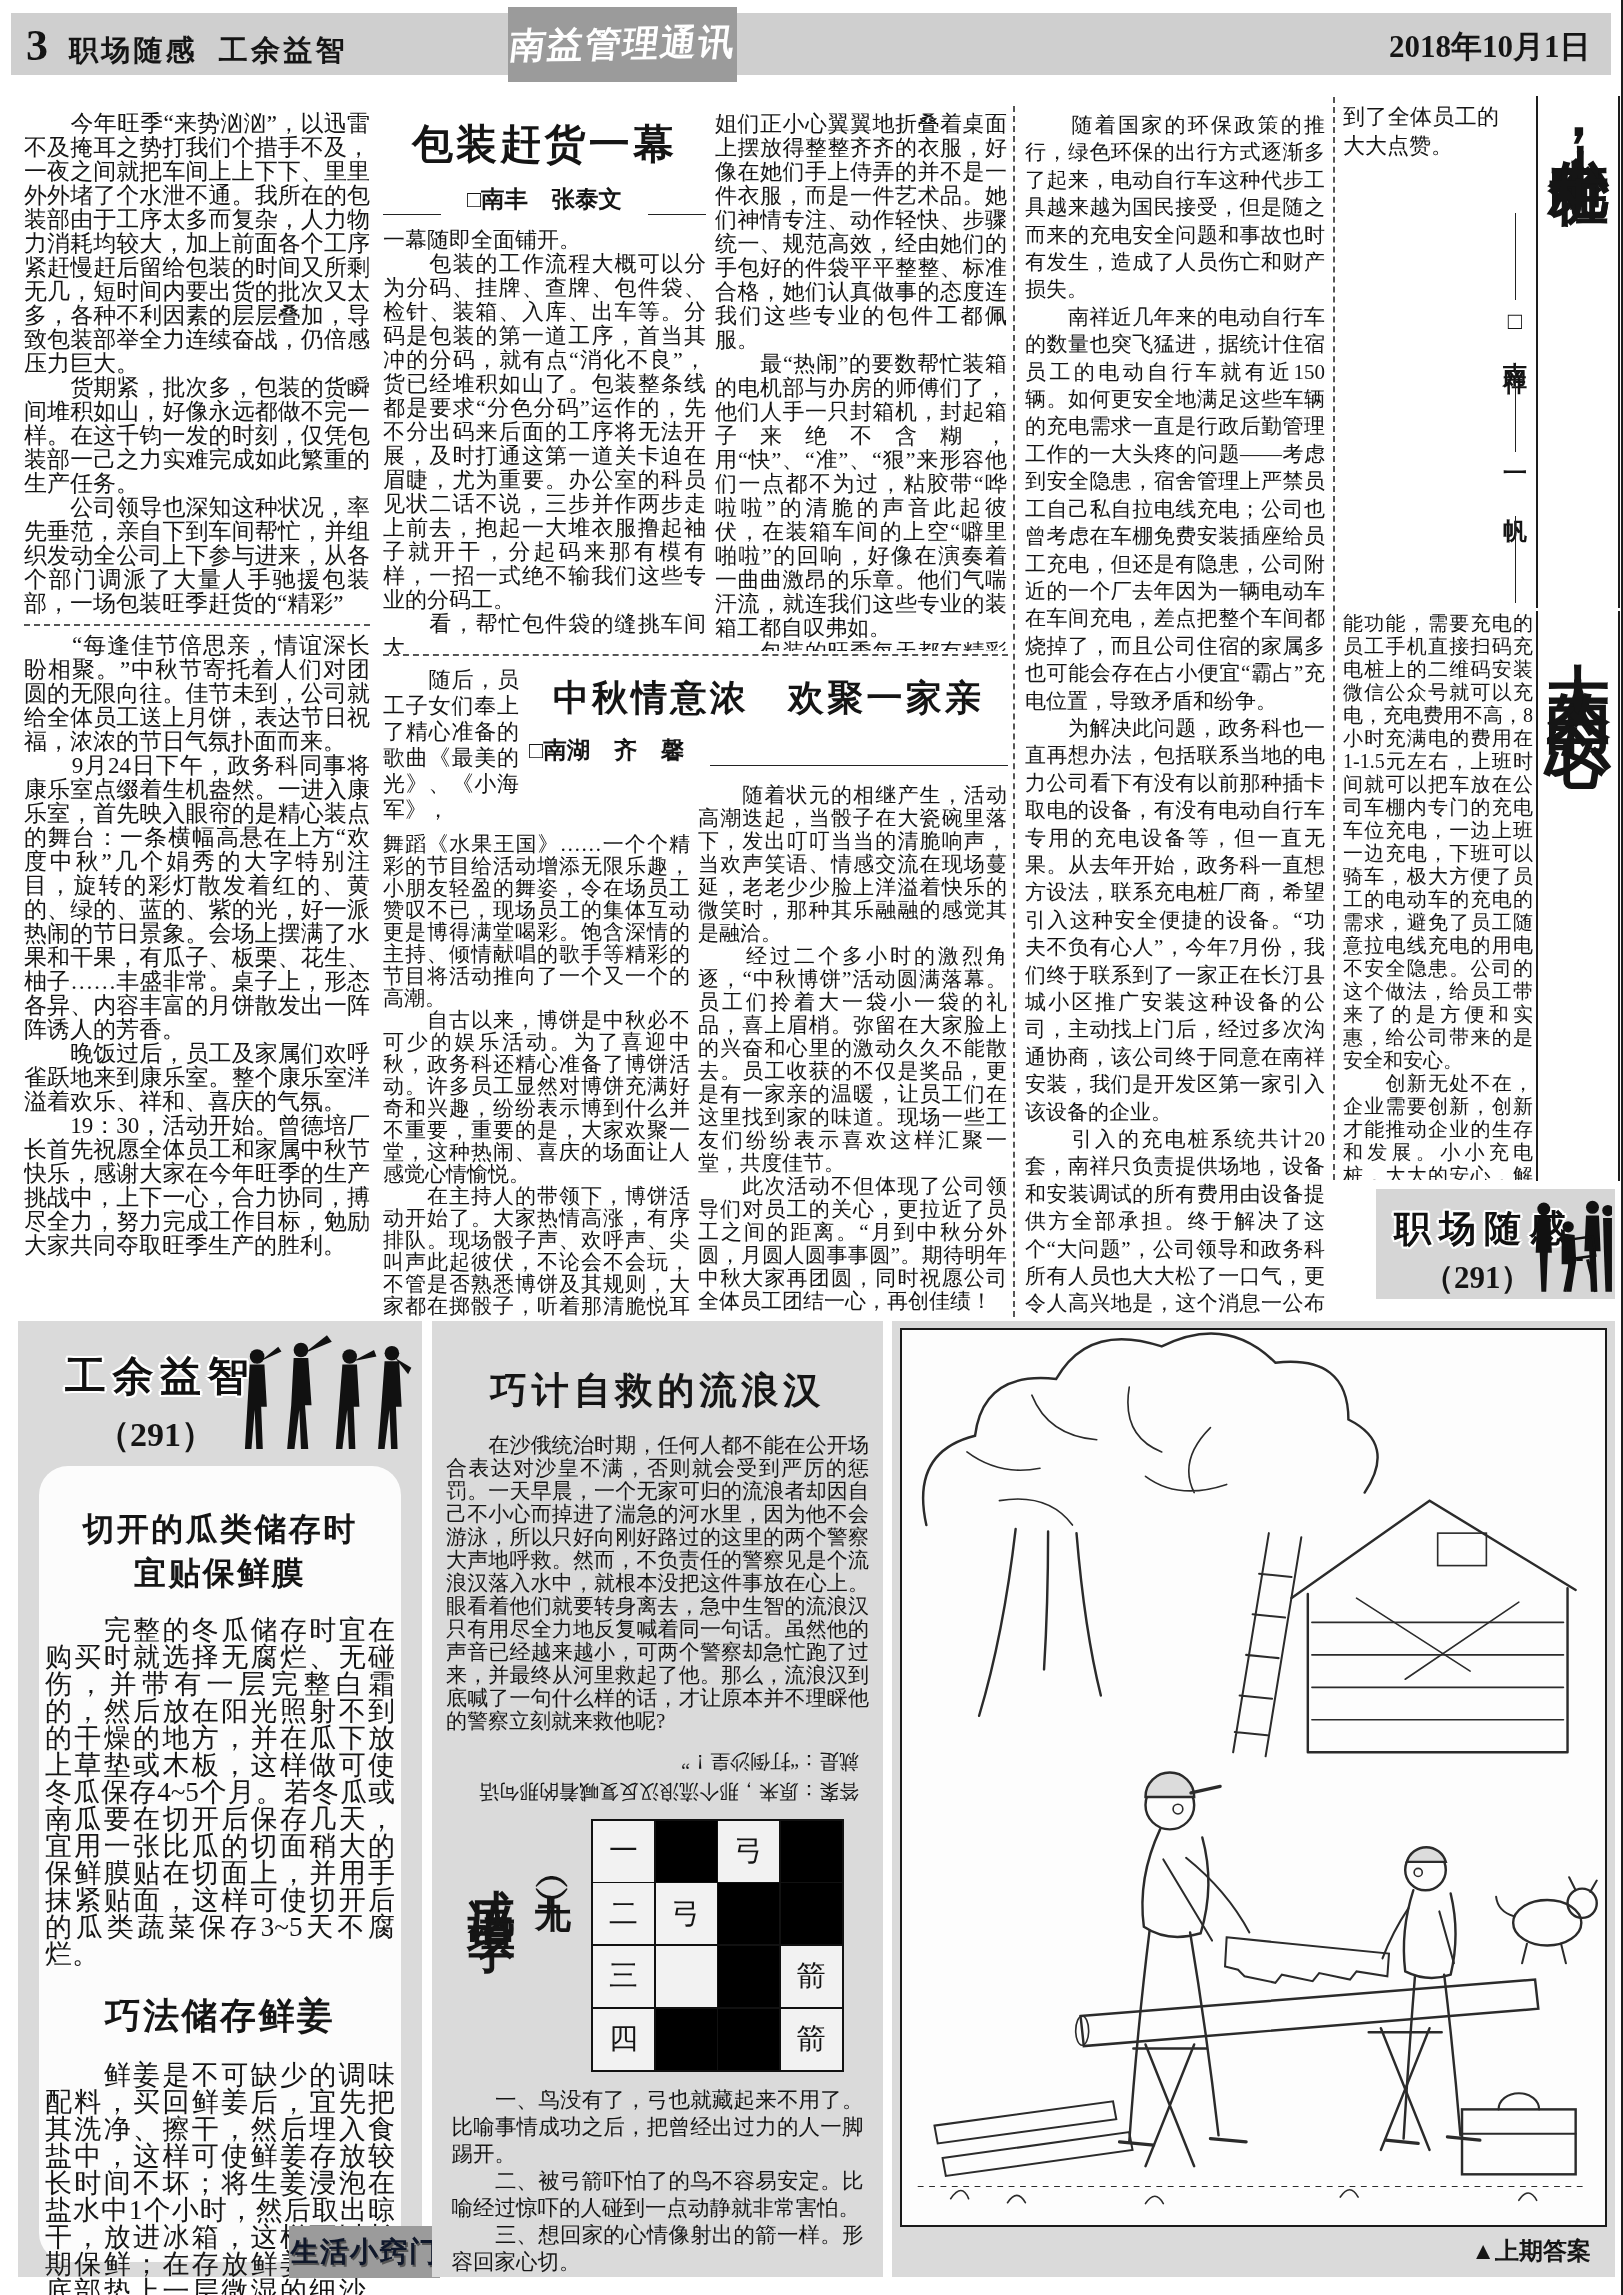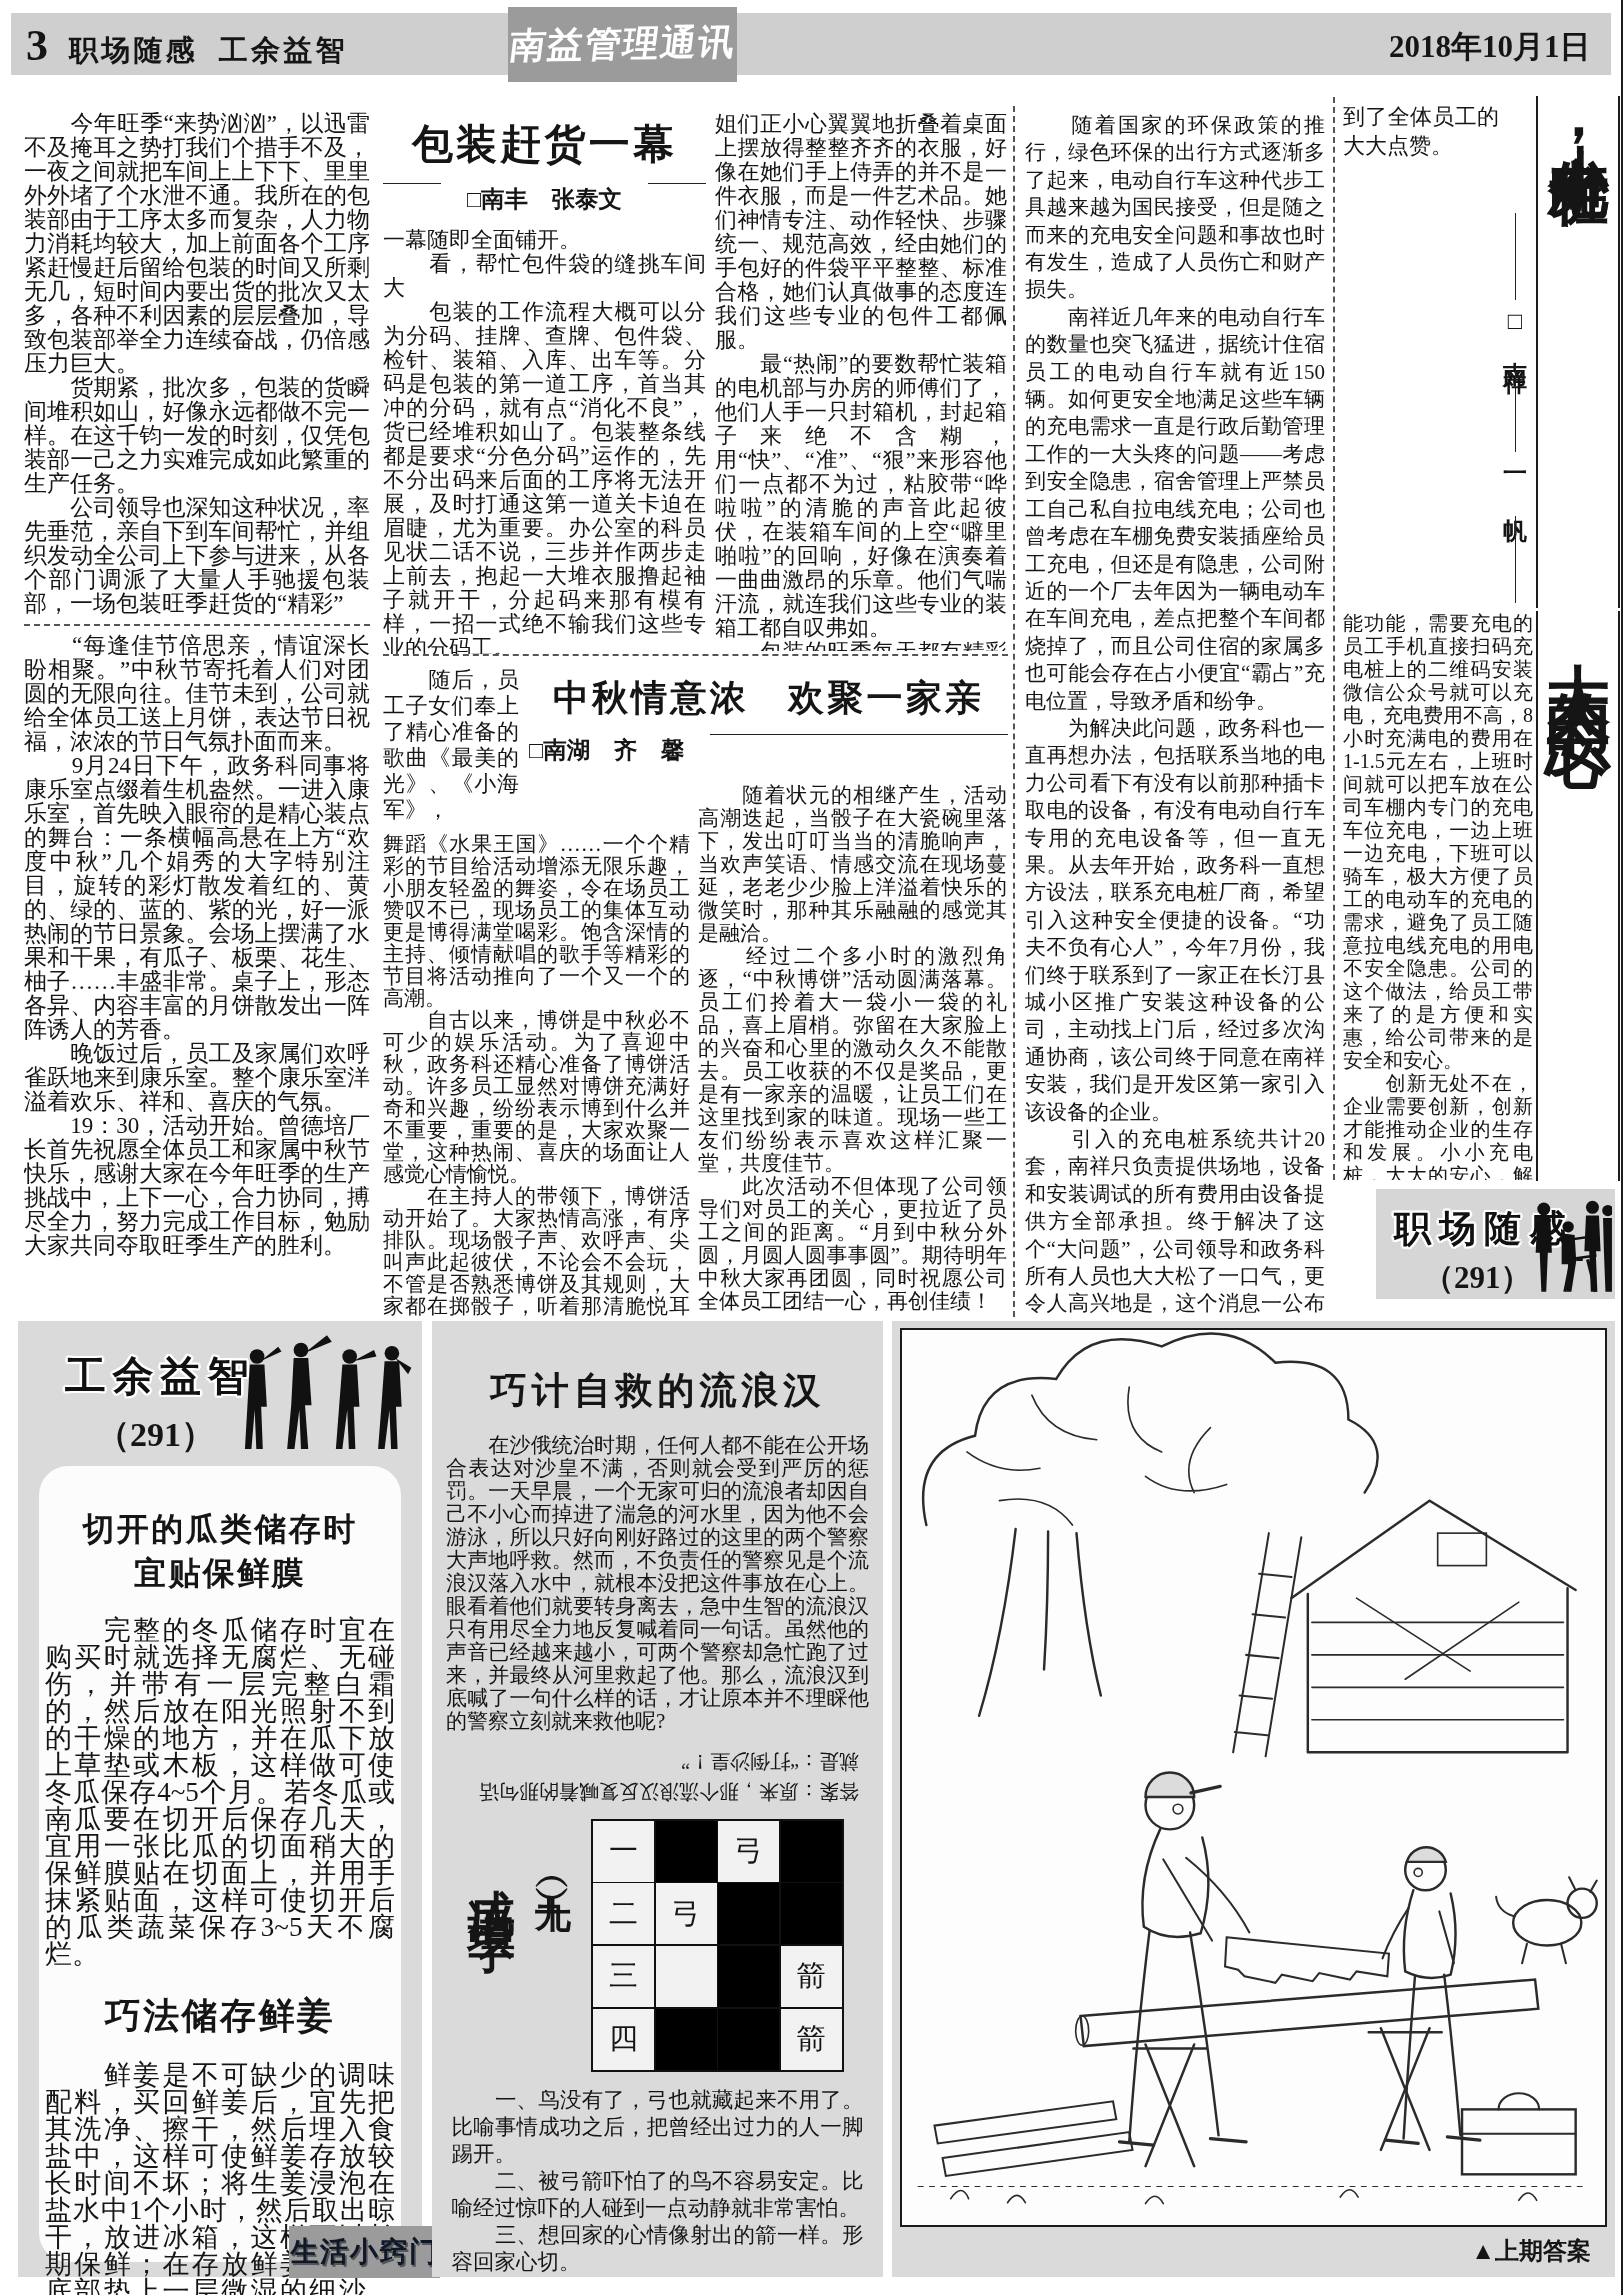--- a/index.html
+++ b/index.html
@@ -18,21 +18,21 @@
                 letter-spacing:1.6px;}
   .hdr-date{position:absolute;right:21px;top:13px;font-size:31px;font-weight:bold;}
 
   
   .tcol{position:absolute;text-align:justify;overflow:hidden;}
   .para{margin:0;}
   #col1{left:24px;top:112px;width:346px;height:1205px;font-size:23px;line-height:24px;}
   .hsep{border-top:2.4px dashed #555;margin:8px 0;}
   #col2{left:383px;top:112px;width:323px;height:542px;}
   .story-h2{font-size:41px;font-weight:bold;text-align:center;letter-spacing:3.2px;margin:4.9px 0 11.4px;}
-  .byline-row{display:flex;align-items:flex-start;gap:26px;margin:3.2px 0 13px;}
+  .byline-row{display:flex;align-items:flex-end;gap:26px;margin:3.2px 0 13px;}
   .byline-row .hrule{flex:1;border-top:1.6px solid #222;}
   .byline{font-size:23.5px;font-weight:bold;white-space:nowrap;}
   #col2 .body, #col3{font-size:22px;line-height:24px;}
   #col3{left:715px;top:112px;width:292px;height:539px;}
   #hsep-mid{position:absolute;left:383px;top:654px;width:625px;border-top:2.4px dashed #555;}
   #mid-lead{left:383px;top:667px;width:136px;height:162px;font-size:22px;line-height:26px;}
   #mid-title{position:absolute;left:529px;top:669px;width:479px;}
   #mid-title .story-h2{font-size:36px;}
   #m1{left:383px;top:833px;width:307px;height:484px;font-size:21px;line-height:22px;}
   #m2{left:698px;top:784px;width:309px;height:533px;font-size:21px;line-height:23px;}
@@ -136,22 +136,22 @@
 
   <div class="tcol" id="col2">
     <h2 class="story-h2">包装赶货一幕</h2>
     <div class="byline-row">
       <div class="hrule"></div>
       <span class="byline">□南丰　张泰文</span>
       <div class="hrule"></div>
     </div>
     <div class="body">
         <p class="para">一幕随即全面铺开。</p>
+        <p class="para">　　包装的工作流程大概可以分为分码、挂牌、查牌、包件袋、检针、装箱、入库、出车等。分码是包装的第一道工序，首当其冲的分码，就有点“消化不良”，货已经堆积如山了。包装整条线都是要求“分色分码”运作的，先不分出码来后面的工序将无法开展，及时打通这第一道关卡迫在眉睫，尤为重要。办公室的科员见状二话不说，三步并作两步走上前去，抱起一大堆衣服撸起袖子就开干，分起码来那有模有样，一招一式绝不输我们这些专业的分码工。</p>
         <p class="para">　　看，帮忙包件袋的缝挑车间大</p>
-        <p class="para">　　包装的工作流程大概可以分为分码、挂牌、查牌、包件袋、检针、装箱、入库、出车等。分码是包装的第一道工序，首当其冲的分码，就有点“消化不良”，货已经堆积如山了。包装整条线都是要求“分色分码”运作的，先不分出码来后面的工序将无法开展，及时打通这第一道关卡迫在眉睫，尤为重要。办公室的科员见状二话不说，三步并作两步走上前去，抱起一大堆衣服撸起袖子就开干，分起码来那有模有样，一招一式绝不输我们这些专业的分码工。</p>
       </div>
   </div>
 
   <div class="tcol" id="col3">
     <div>
         <p class="para">姐们正小心翼翼地折叠着桌面上摆放得整整齐齐的衣服，好像在她们手上侍弄的并不是一件衣服，而是一件艺术品。她们神情专注、动作轻快、步骤统一、规范高效，经由她们的手包好的件袋平平整整、标准合格，她们认真做事的态度连我们这些专业的包件工都佩服。</p>
         <p class="para">　　最“热闹”的要数帮忙装箱的电机部与办房的师傅们了，他们人手一只封箱机，封起箱子来绝不含糊，用“快”、“准”、“狠”来形容他们一点都不为过，粘胶带“哗啦啦”的清脆的声音此起彼伏，在装箱车间的上空“噼里啪啦”的回响，好像在演奏着一曲曲激昂的乐章。他们气喘汗流，就连我们这些专业的装箱工都自叹弗如。</p>
         <p class="para">　　包装的旺季每天都有精彩的一幕，它的每一幕呈现都得靠大家精心的“表演”才能完美。</p>
       </div>
   </div>

